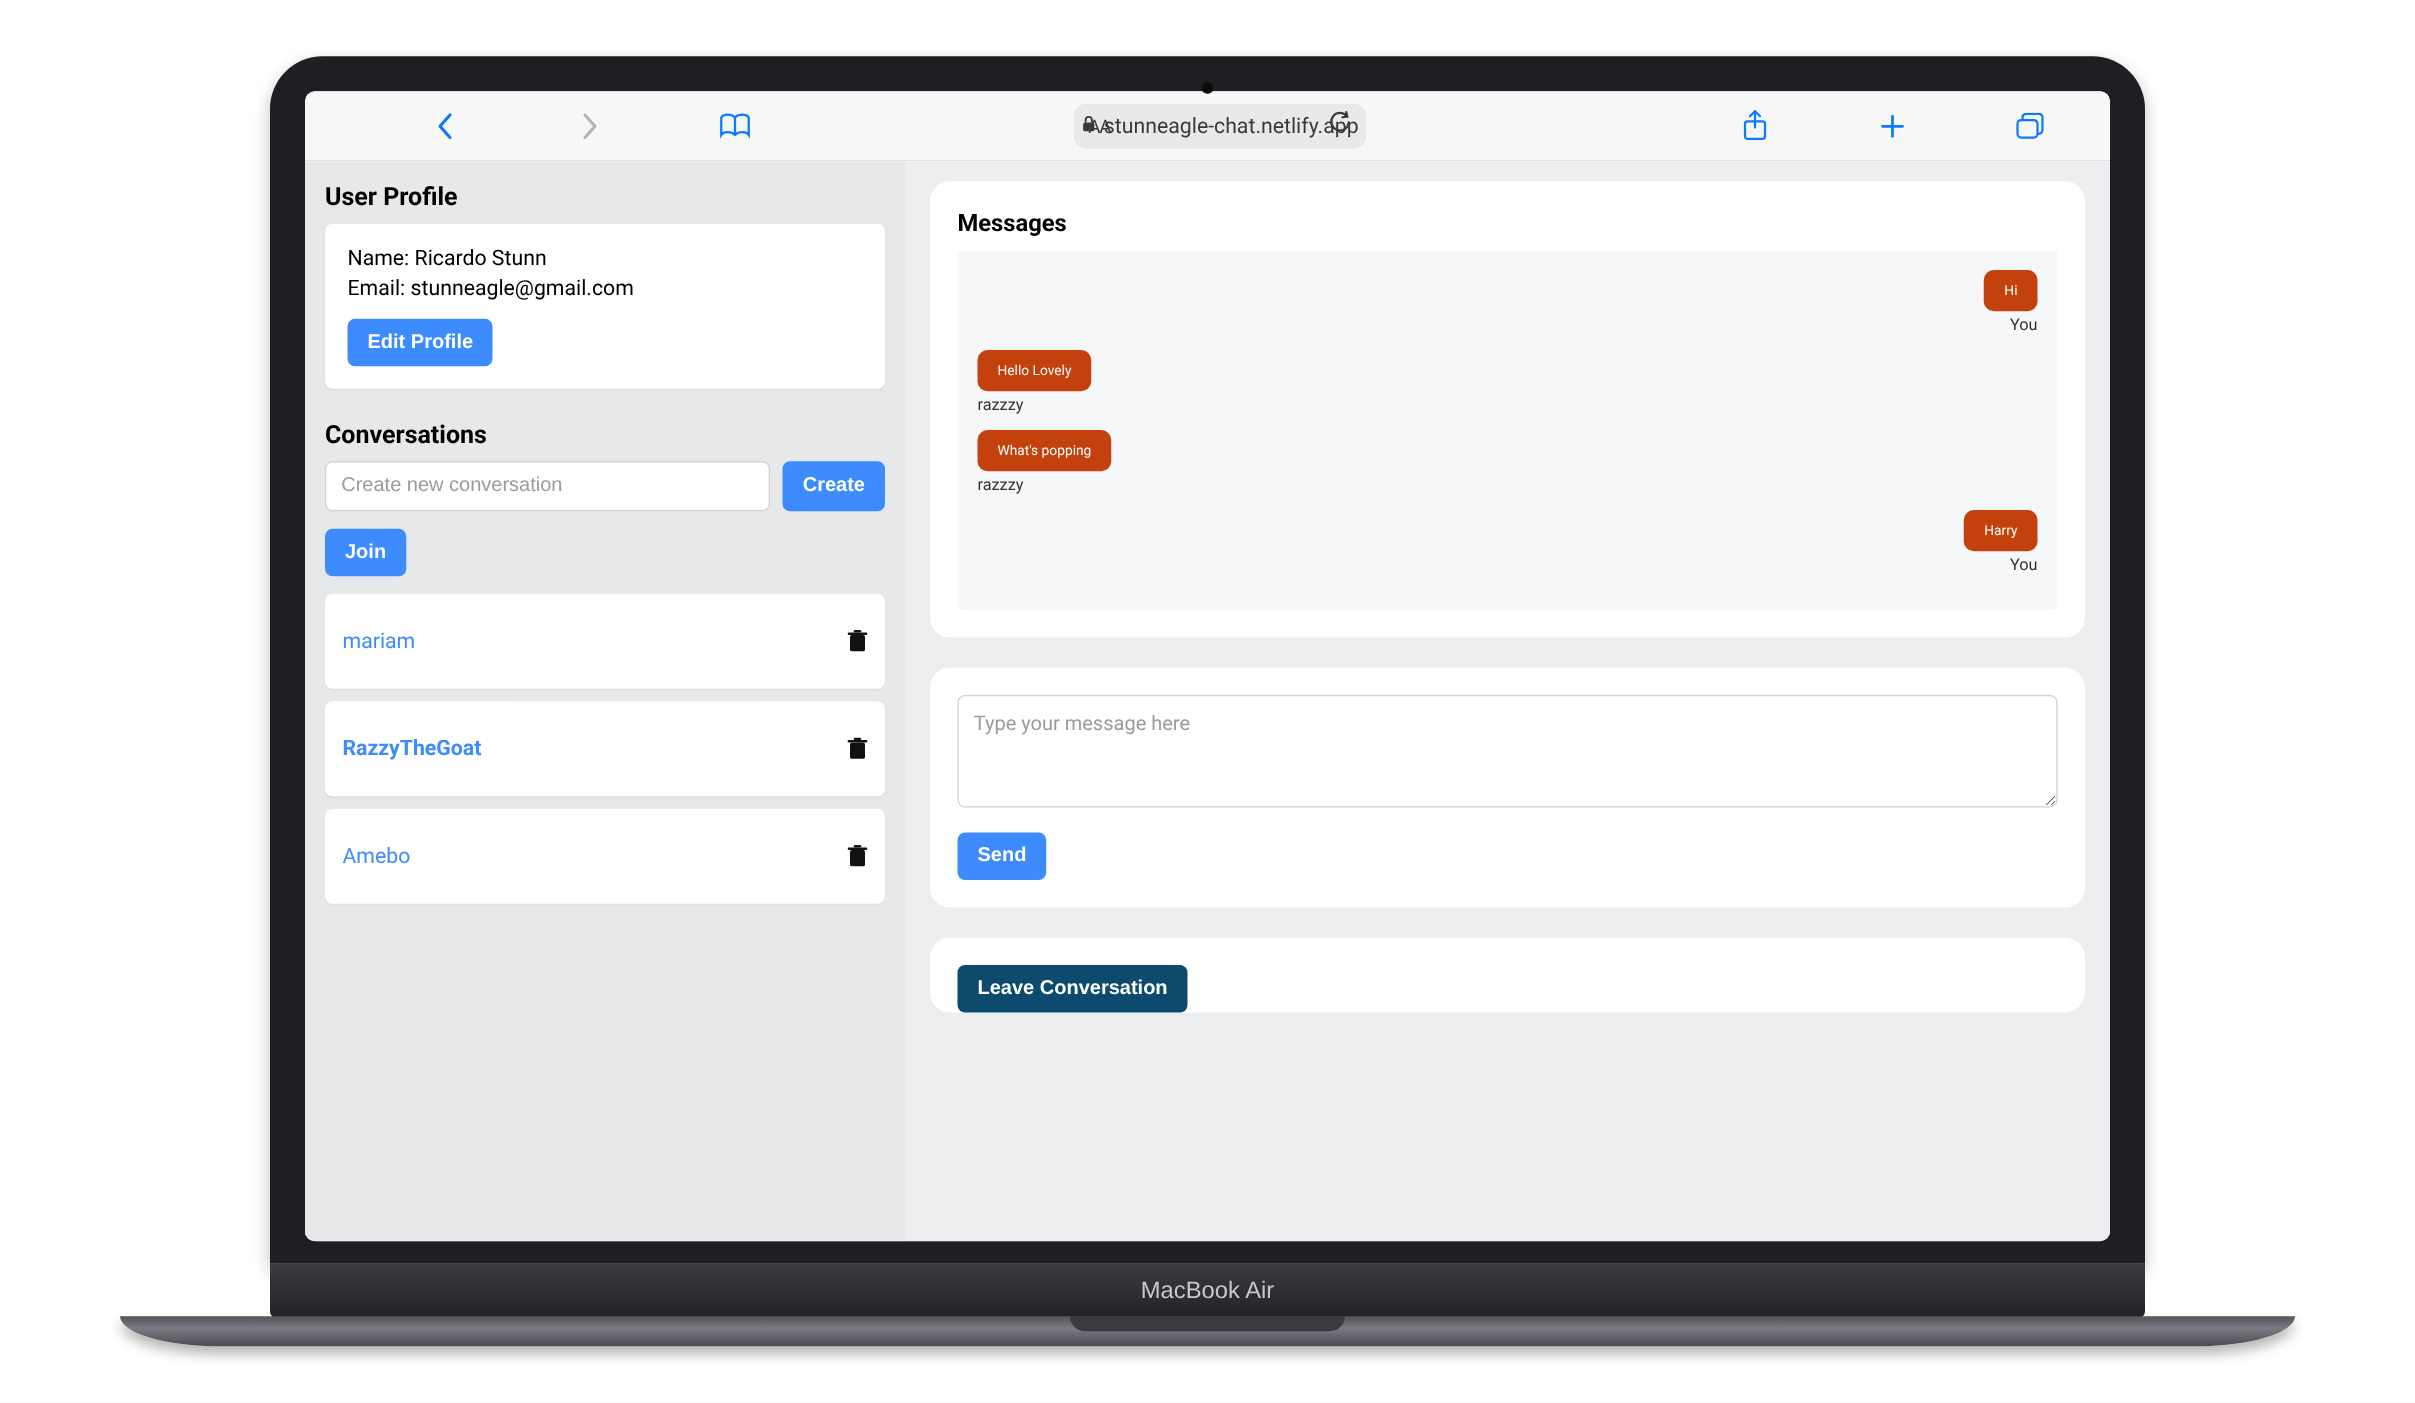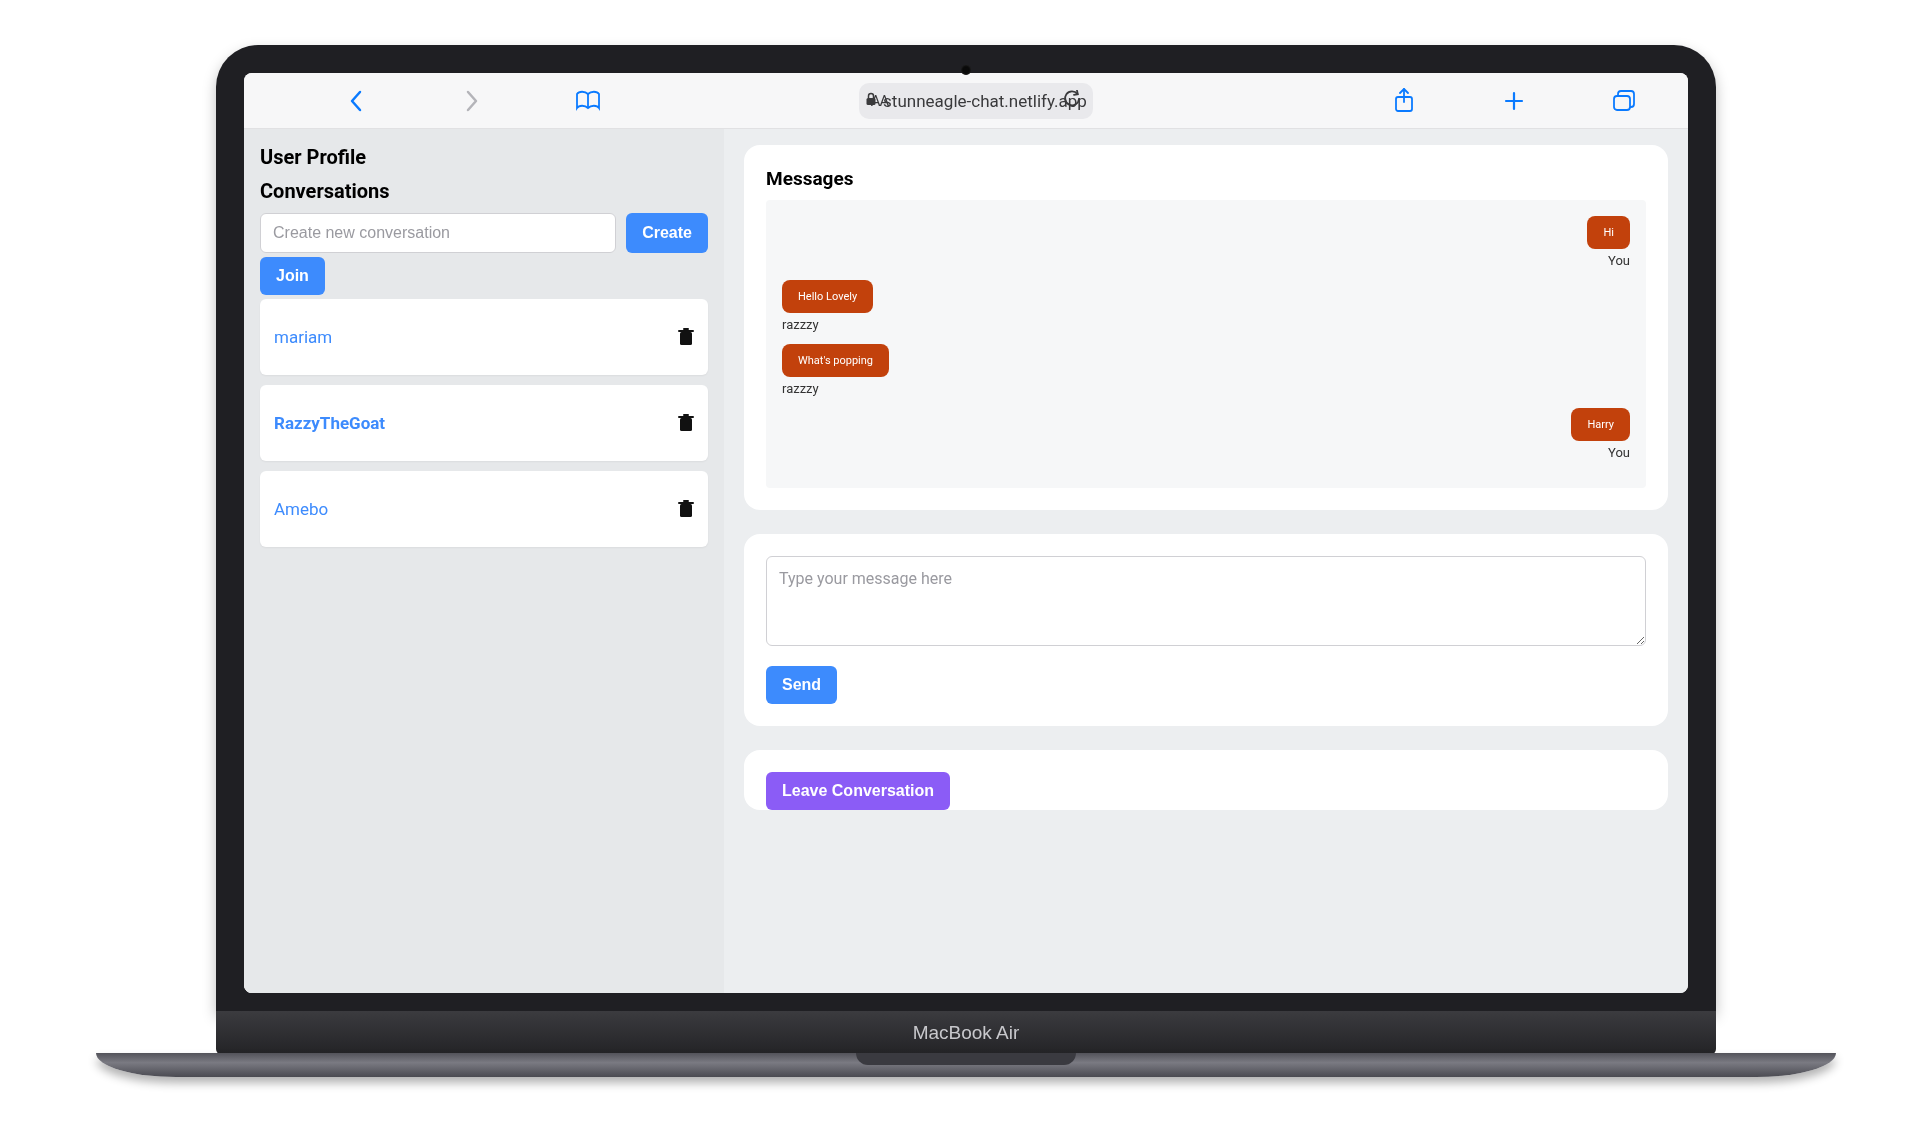--- a/index.html
+++ b/index.html
@@ -110,22 +110,22 @@
     display: inline-block;
     background: #3d8bfd;
     color: #fff;
     font-weight: 600;
     border: none;
     border-radius: 6px;
     padding: 10px 16px;
     font-size: 16px;
     cursor: pointer;
   }
-  .btn-danger { background: #8b5cf6; }
-  .input-row { display: flex; gap: 10px; margin-bottom: 4px; }
+  .btn-danger { background: #0c4a6e; }
+  .input-row { display: flex; gap: 10px; margin-bottom: 14px; }
   .text-input {
     flex: 1;
     border: 1px solid #d0d0d4;
     border-radius: 6px;
     padding: 10px 12px;
     font-size: 16px;
     background: #fff;
   }
   .text-input::placeholder { color: #9a9aa0; }
   .conv-item {
@@ -305,20 +305,31 @@
                 <rect x="2" y="6" width="16" height="14" rx="3"></rect>
                 <path d="M6 6 V4 a3 3 0 0 1 3 -3 h10 a3 3 0 0 1 3 3 v10 a3 3 0 0 1 -3 3 h-1"></path>
               </svg>
           </div>
         </div>
       </div>
 
       <div class="app">
         <aside class="sidebar">
           <div class="section-title">User Profile</div>
+          <div class="card">
+            <div class="profile-line">
+              <span>Name:</span>
+              <span>Ricardo Stunn</span>
+            </div>
+            <div class="profile-line">
+              <span>Email:</span>
+              <span>stunneagle@gmail.com</span>
+            </div>
+            <button class="btn" style="margin-top:10px">Edit Profile</button>
+          </div>
 
           <div class="section-title">Conversations</div>
           <div class="input-row">
             <input class="text-input" type="text" placeholder="Create new conversation" style="">
             <button class="btn">Create</button>
           </div>
           <div class="input-row">
             <button class="btn">Join</button>
           </div>
 

